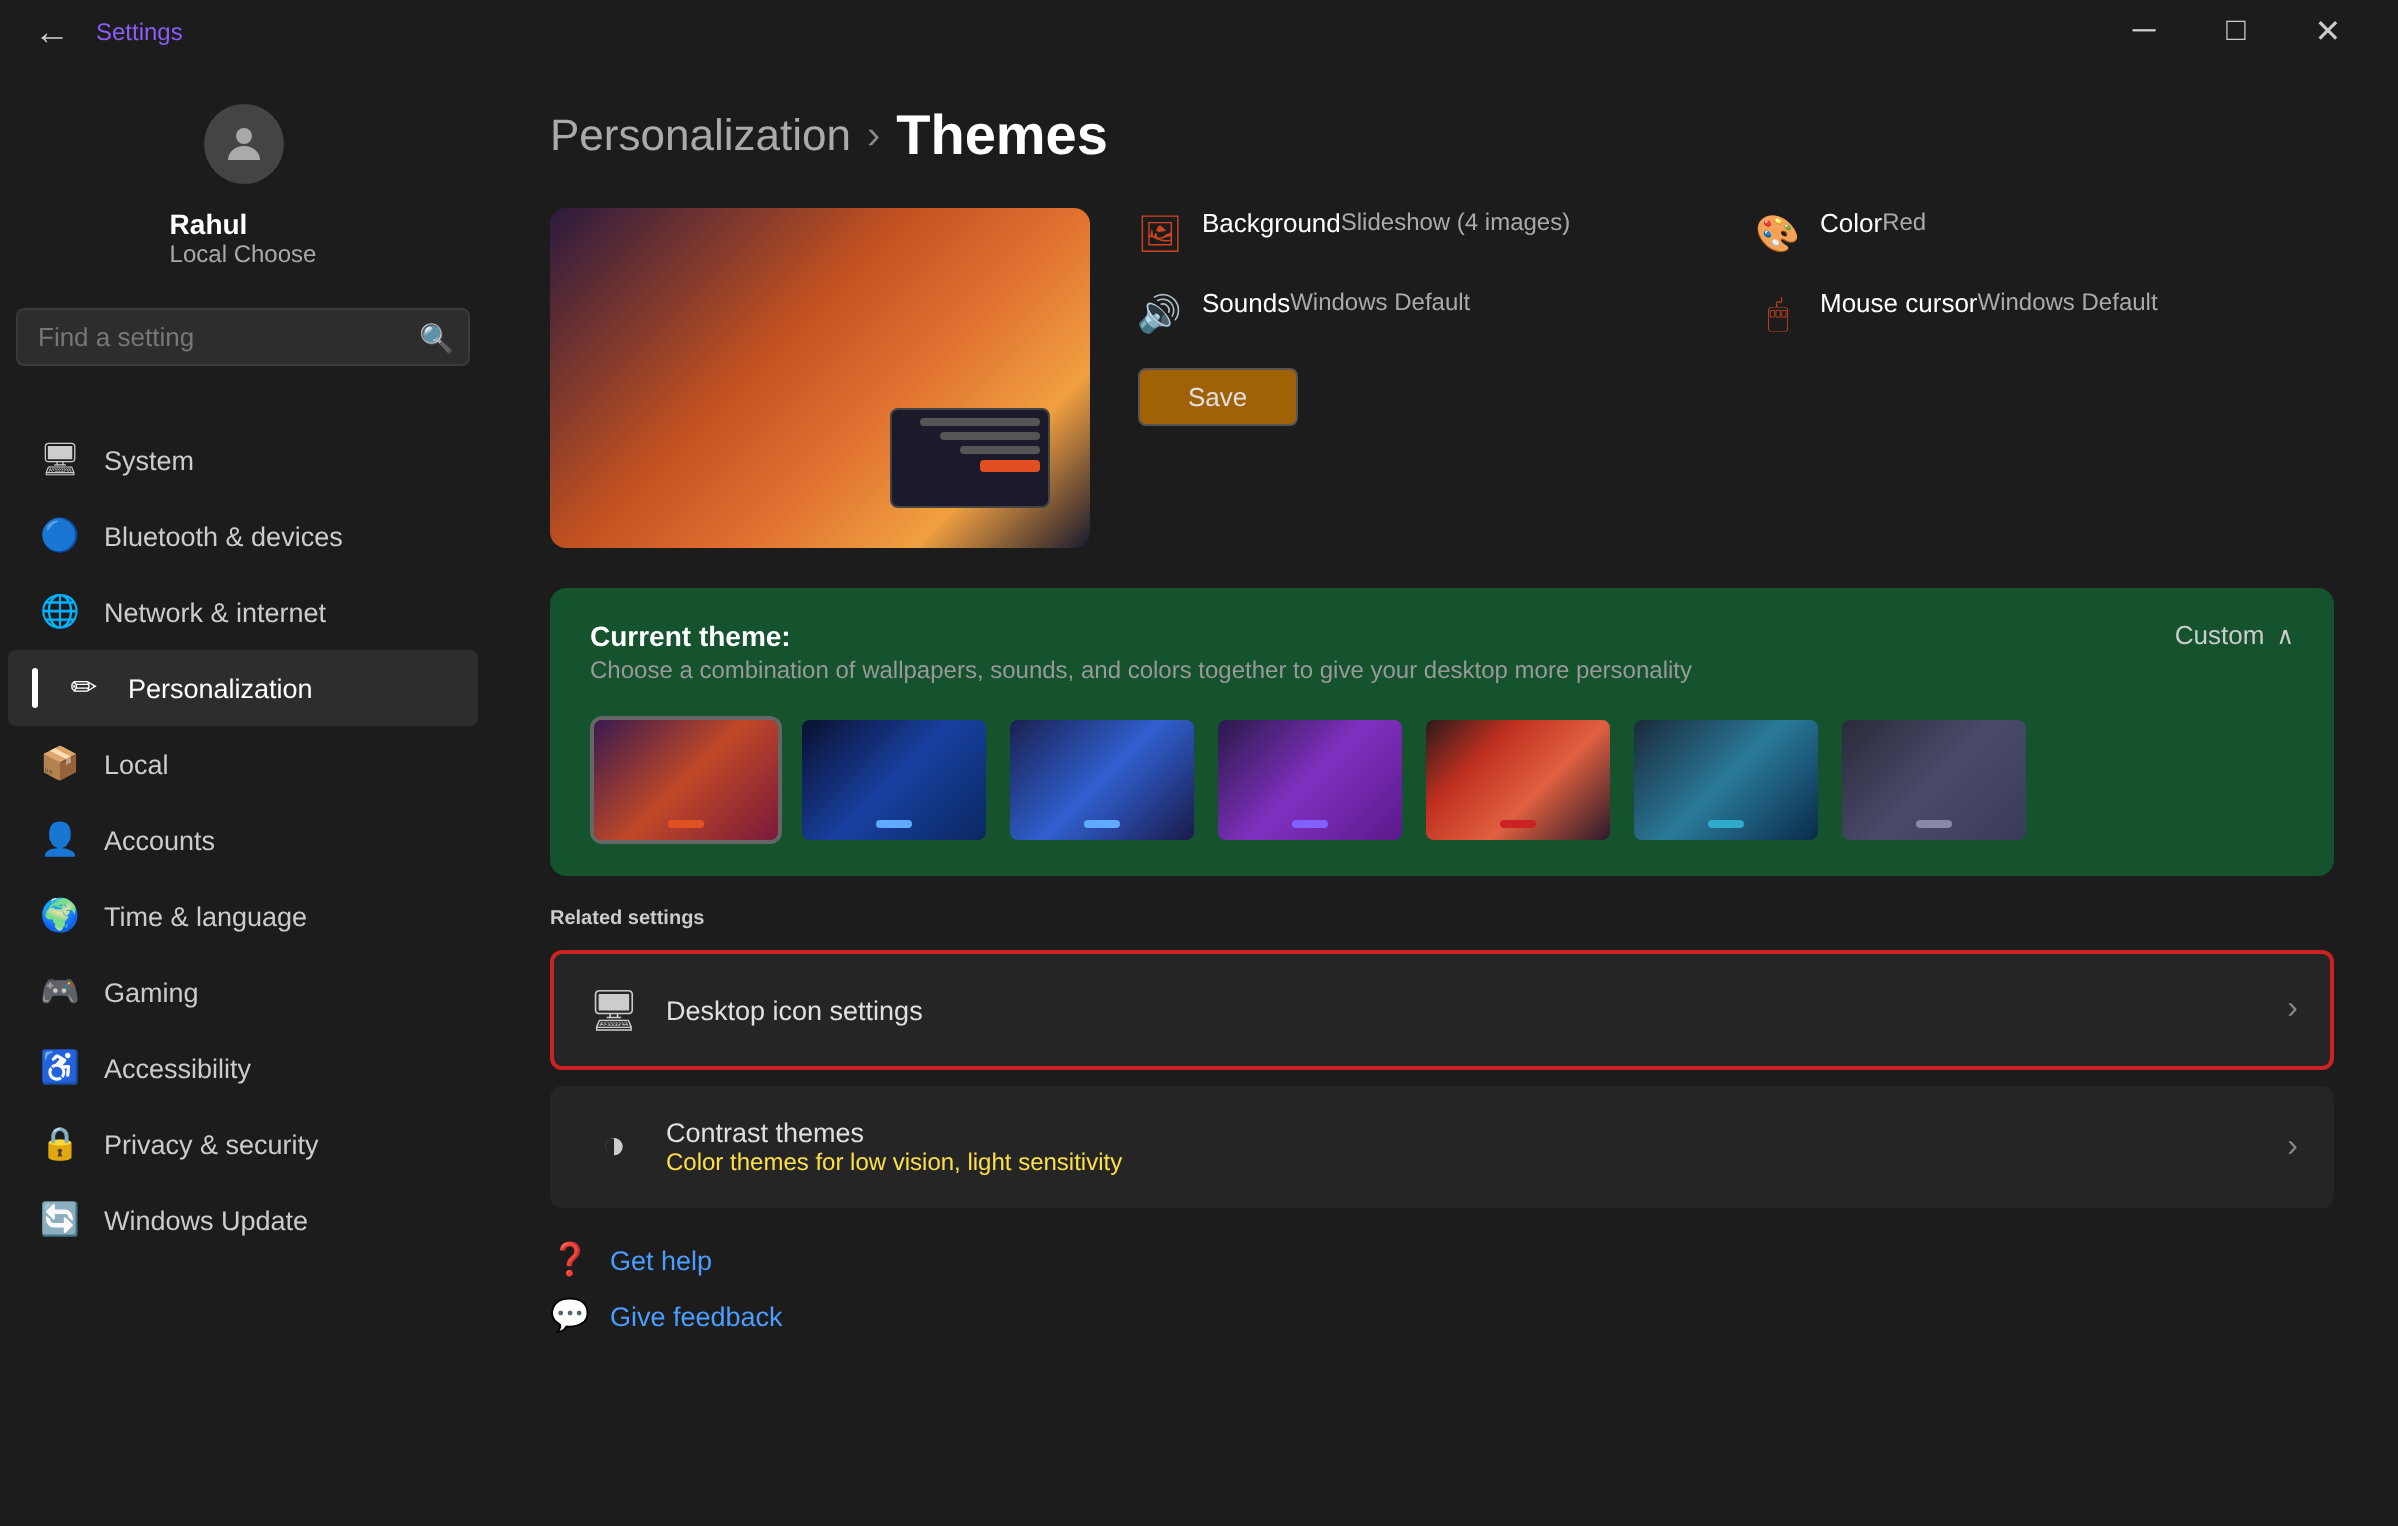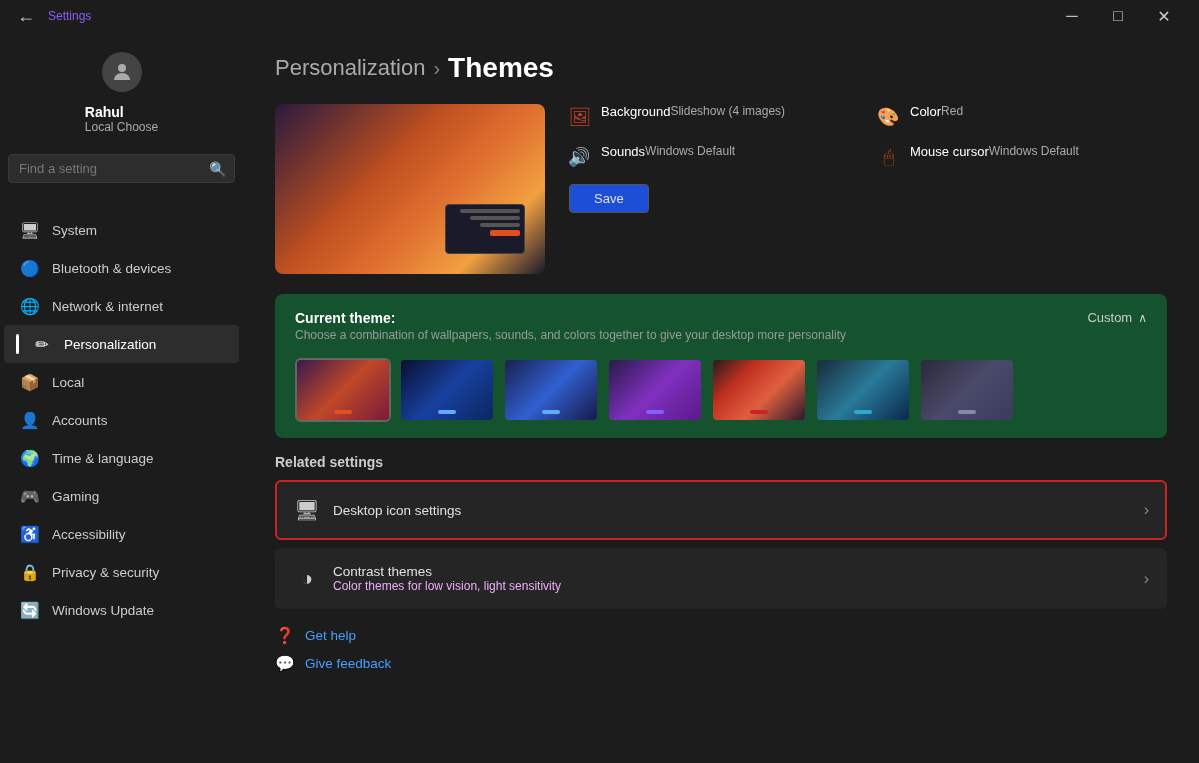--- a/index.html
+++ b/index.html
@@ -235,21 +235,21 @@
       flex-shrink: 0;
       margin-top: 2px;
     }
     .theme-info-text { display: flex; flex-direction: row; }
     .theme-info-label { font-size: 13px; color: #fff; font-weight: 500; }
     .theme-info-value { font-size: 12px; color: #aaa; }
 
     .theme-save-btn {
       grid-column: 1 / 3;
       justify-self: start;
-      background: #1d4ed8;
+      background: #a16207;
       border: 1px solid #555;
       border-radius: 4px;
       color: #e0e0e0;
       padding: 6px 24px;
       font-size: 13px;
       cursor: pointer;
     }
 
     
     .section-box {
@@ -328,21 +328,21 @@
       border: 1px solid #555;
       border-radius: 4px;
       color: #e0e0e0;
       padding: 6px 16px;
       font-size: 13px;
       cursor: pointer;
     }
 
     
     .related-title {
-      font-size: 14px;
+      font-size: 10px;
       color: #ccc;
       margin-bottom: 10px;
       font-weight: 600;
     }
 
     .settings-link-item {
       display: flex;
       align-items: center;
       justify-content: space-between;
       background: #252525;
@@ -364,21 +364,21 @@
     .settings-link-icon {
       width: 28px;
       height: 28px;
       display: flex;
       align-items: center;
       justify-content: center;
       color: #ccc;
       font-size: 20px;
     }
     .settings-link-text { font-size: 13.5px; color: #e0e0e0; }
-    .settings-link-sub { font-size: 12px; color: #f0abfc; }
+    .settings-link-sub { font-size: 12px; color: #fde047; }
     .chevron-right { color: #888; font-size: 16px; }
 
     
     .help-links {
       display: flex;
       flex-direction: column;
       gap: 8px;
       margin-top: 16px;
     }
     .help-link {

